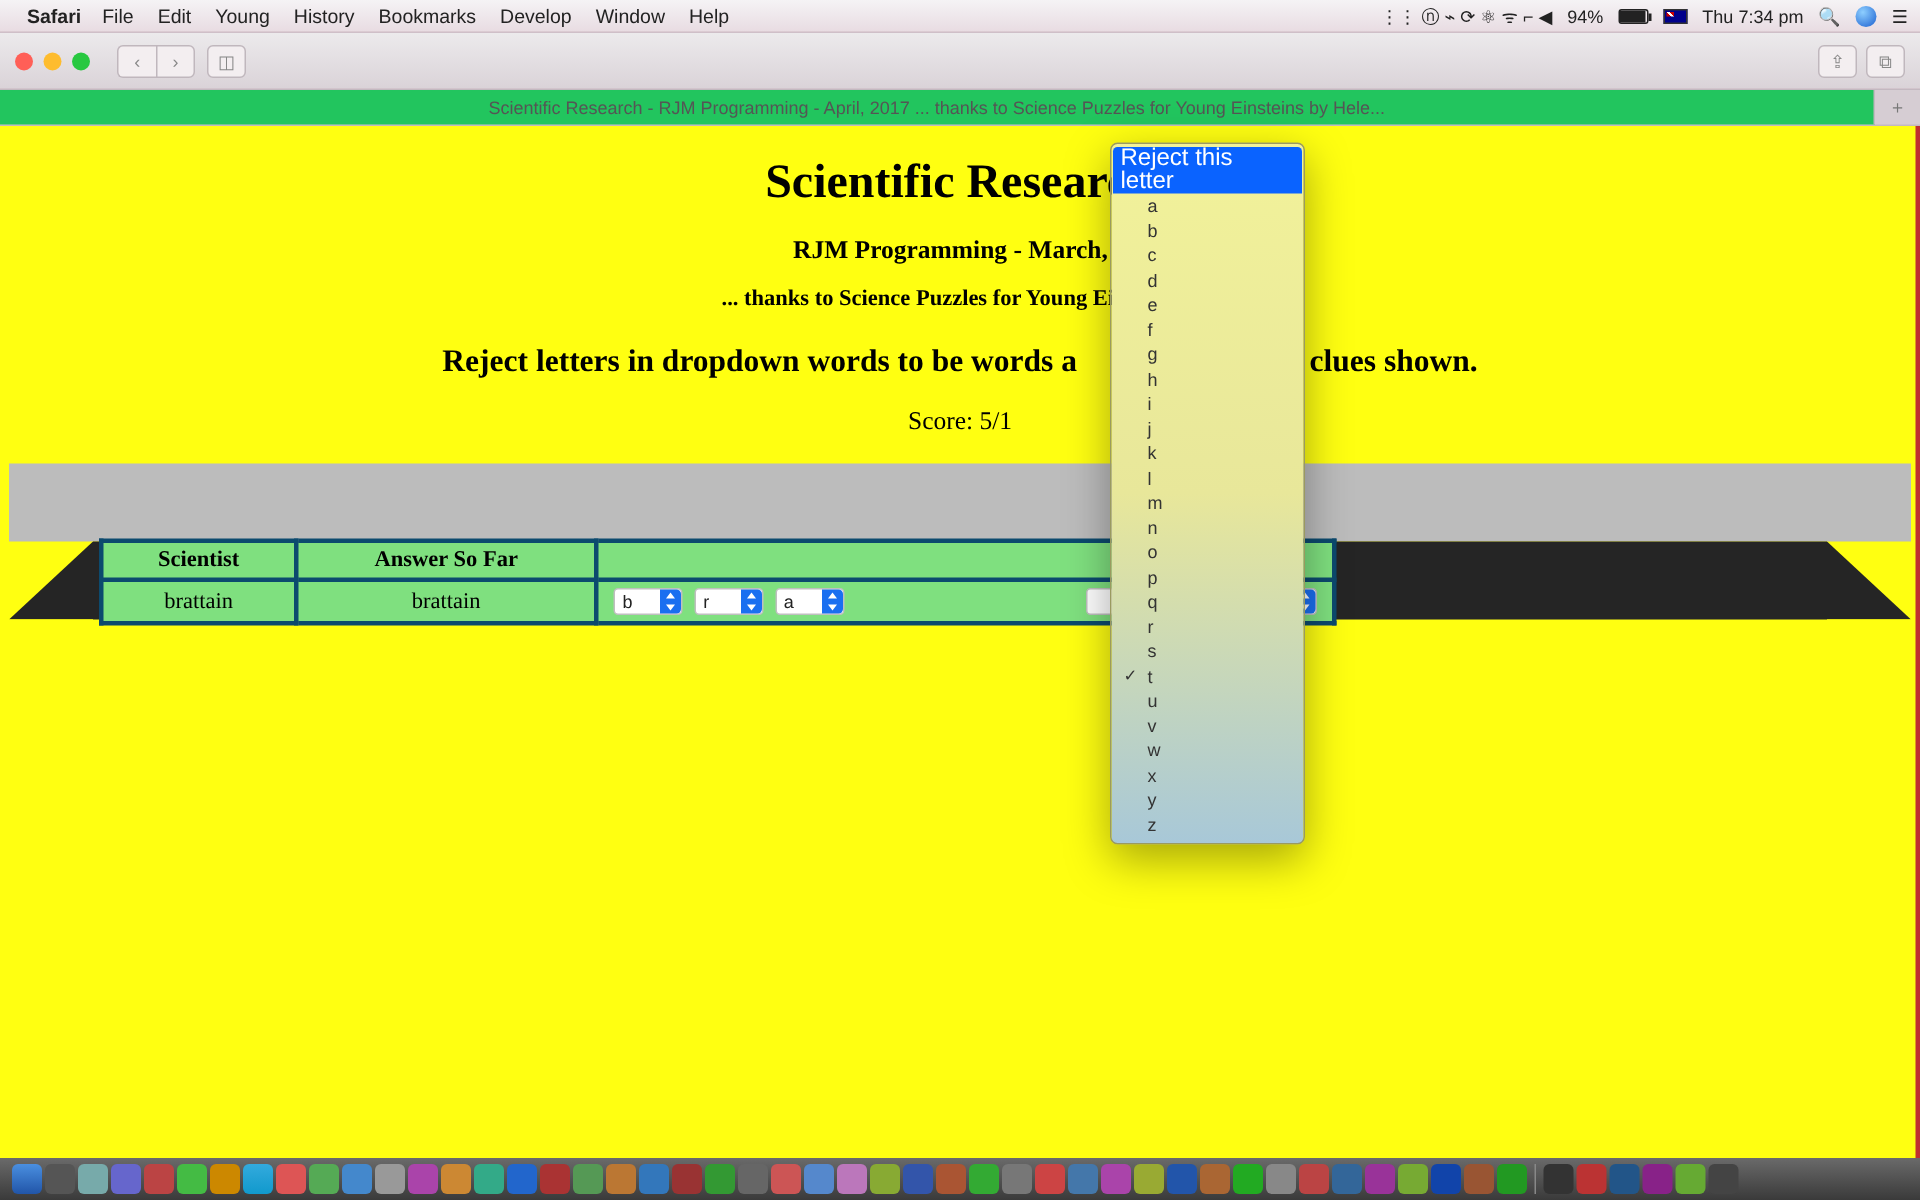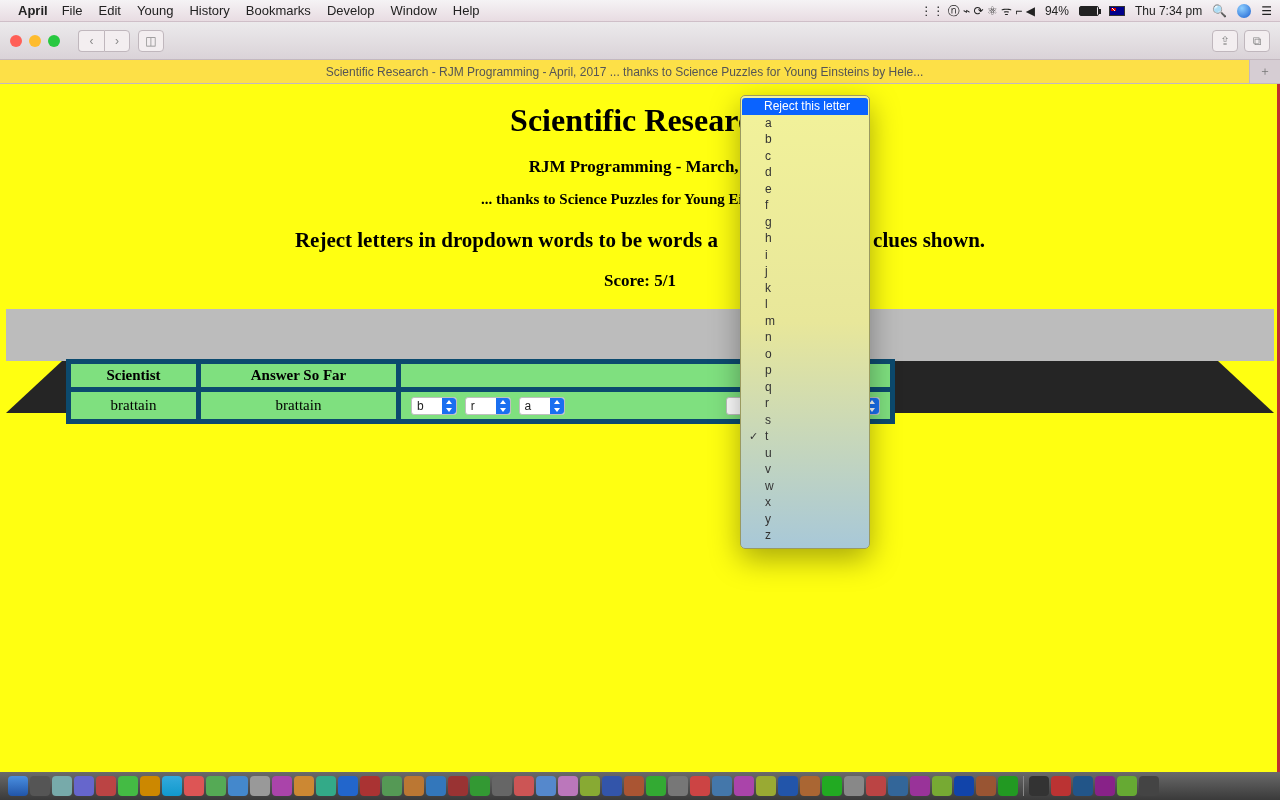--- a/index.html
+++ b/index.html
@@ -37,73 +37,73 @@
   .navgroup{display:flex;}
   .navgroup .navbtn:first-child{border-radius:4px 0 0 4px;border-right:none;}
   .navgroup .navbtn:last-child{border-radius:0 4px 4px 0;}
   .urlbar{flex:0 0 520px;height:24px;border:1px solid #c0b7bd;border-radius:4px;background:#f7f4f5;margin-left:120px;display:flex;align-items:center;justify-content:center;font-size:12px;color:#555;position:relative;}
   .urlbar .reload{position:absolute;right:6px;color:#777;}
   .toolbar .tb-right{margin-left:auto;display:flex;gap:6px;}
 
   
   .tabstrip{height:24px;background:#d6cdd3;display:flex;font-size:12px;color:#555;border-bottom:1px solid #c3b8c0;}
   .tab{flex:1;display:flex;align-items:center;justify-content:center;border-right:1px solid #c3b8c0;position:relative;padding:0 20px;white-space:nowrap;overflow:hidden;text-overflow:ellipsis;}
-  .tab.active{background:#fde047;}
+  .tab.active{background:#22c55e;}
   .addtab{width:30px;display:flex;align-items:center;justify-content:center;color:#777;}
 
   
   .page { background:#ffff11; height: calc(800px - 22px - 38px - 24px - 28px); position:relative; }
   .page-inner{ text-align:center; padding-top:18px; font-family:"Times New Roman",serif; color:#000;}
   .page h1{ font-size:32px; font-weight:bold; margin-bottom:18px;}
   .page h3{ font-size:17px; font-weight:bold; margin-bottom:14px;}
   .page .sub2{ font-size:15px; font-weight:bold; margin-bottom:20px;}
   .page .instr{ font-size:21px; font-weight:bold; margin-bottom:18px;}
-  .page .score{ font-size:17px; font-weight:bold; margin-bottom:18px;}
+  .page .score{ font-size:17px; font-weight:normal; margin-bottom:18px;}
 
   
   .band{position:relative;height:150px;margin:0 6px;}
   .band-top{height:52px;background:#bcbcbc;}
   .blackbar{position:absolute;left:56px;right:56px;top:52px;height:52px;background:#252525;}
   
   .slant-l{position:absolute;top:0;left:0;width:56px;height:104px;background:#252525;clip-path:polygon(0 100%,100% 50%,100% 100%);}
   .slant-r{position:absolute;top:0;right:0;width:56px;height:104px;background:#252525;clip-path:polygon(0 50%,100% 100%,0 100%);}
   
   .game-table{position:absolute;top:50px;left:60px;right:60px;border-collapse:collapse;font-family:"Times New Roman",serif;font-size:15px;}
-  .game-table th,.game-table td{border:5px solid #0c4a6e;background:#7fe07f;padding:3px 6px;text-align:center;}
+  .game-table th,.game-table td{border:3px solid #0c4a6e;background:#7fe07f;padding:3px 6px;text-align:center;}
   .game-table th{font-weight:bold;}
   .game-table td.wide{padding:4px 8px;}
   .letter-sel{display:inline-block;width:46px;height:18px;border:1px solid #bfbfbf;border-radius:3px;background:#fff;position:relative;margin:0 2px;font-family:-apple-system,Arial;font-size:12px;text-align:left;padding:0 5px;line-height:17px;color:#222;vertical-align:middle;}
   .letter-sel .arrow{position:absolute;right:0;top:0;width:14px;height:100%;background:#1a6ff0;border-radius:0 3px 3px 0;}
   .letter-sel .arrow::before{content:"";position:absolute;top:2px;left:4px;border-left:3px solid transparent;border-right:3px solid transparent;border-bottom:4px solid #fff;}
   .letter-sel .arrow::after{content:"";position:absolute;bottom:2px;left:4px;border-left:3px solid transparent;border-right:3px solid transparent;border-top:4px solid #fff;}
 
   
   .dropdown{
     position:absolute; top:11px; left:740px; width:130px;
     background:linear-gradient(180deg,#f2f29a 0%, #e8e79a 50%, #a8c8d8 100%);
     border:1px solid #9a9a60; border-radius:5px;
     box-shadow:0 10px 30px rgba(0,0,0,0.35);
     font-family:-apple-system,Arial; font-size:12px; color:#333;
     padding:2px 0 4px 0; z-index:50;
   }
   .dropdown .dd-item{padding:1px 10px 1px 24px; position:relative; line-height:14.5px;}
-  .dropdown .dd-item.header{background:#0a63ff;color:#fff;padding-left:22px;font-size:12px;margin:0 1px;border-radius:3px 3px 0 0;}
+  .dropdown .dd-item.header{background:#0a63ff;color:#fff;padding-left:5px;font-size:16px;margin:0 1px;border-radius:3px 3px 0 0;}
   .dropdown .dd-item.checked::before{content:"✓";position:absolute;left:8px;color:#333;font-size:11px;}
 
   
   .dock{position:absolute;bottom:0;left:0;right:0;height:28px;background:linear-gradient(#6a6a6a,#3a3a3a);display:flex;align-items:center;padding:0 8px;gap:2px;overflow:hidden;}
   .dock .di{width:20px;height:20px;border-radius:4px;}
   .dock .sep{width:1px;height:20px;background:#888;margin:0 3px;}
 </style>
 </head>
 <body>
 
 <div class="menubar">
   <span class="apple"></span>
-  <span class="appname">April</span>
+  <span class="appname">Safari</span>
   <span class="mitem">File</span>
   <span class="mitem">Edit</span>
   <span class="mitem">Young</span>
   <span class="mitem">History</span>
   <span class="mitem">Bookmarks</span>
   <span class="mitem">Develop</span>
   <span class="mitem">Window</span>
   <span class="mitem">Help</span>
   <div class="right">
     <span>⋮⋮ ⓝ ⌁ ⟳ ⚛ ᯤ ⌐ ◀</span>

